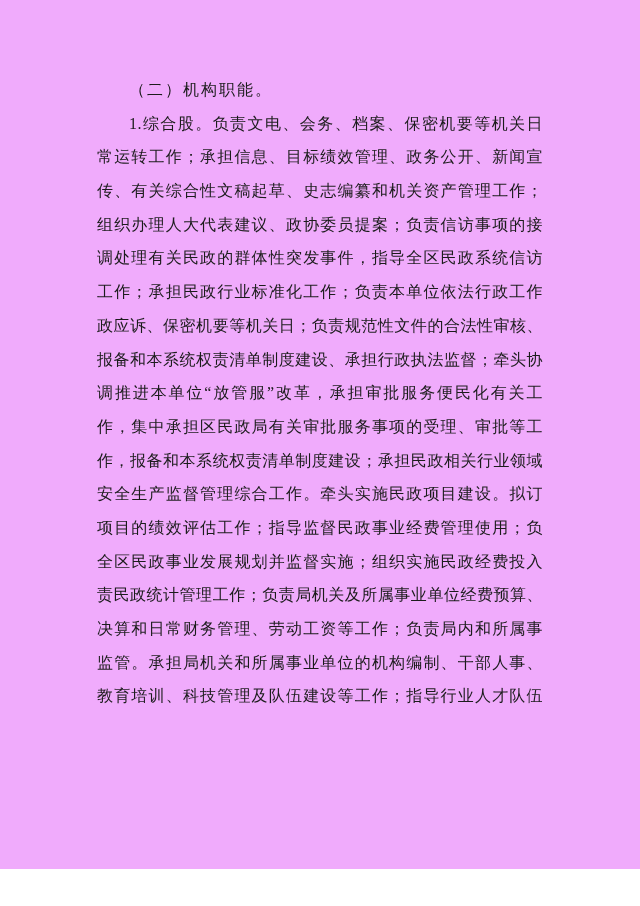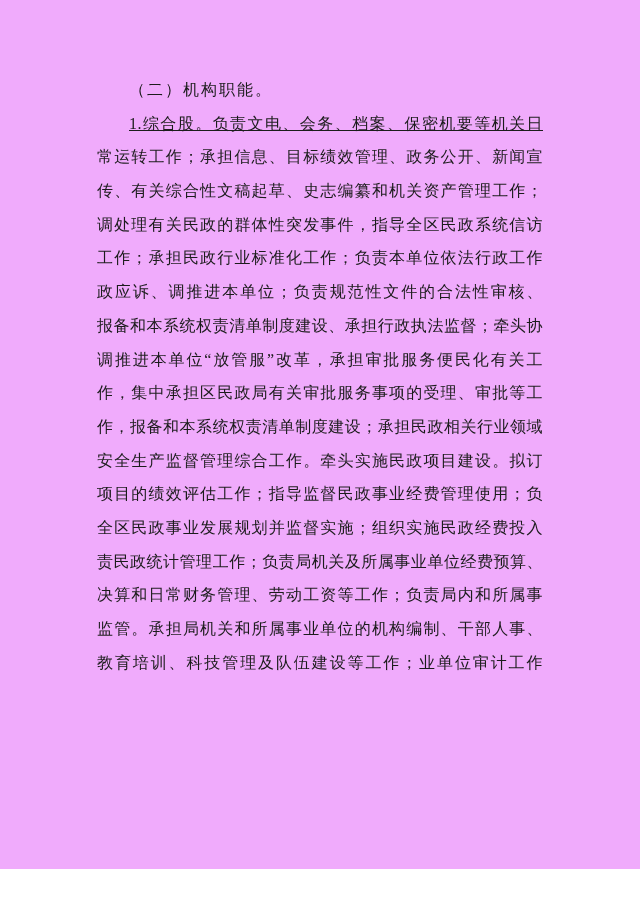--- a/index.html
+++ b/index.html
@@ -32,21 +32,20 @@
     white-space: nowrap;
   }
   .line.heading {
     text-align: left;
     text-align-last: left;
     text-indent: 2em;
     letter-spacing: 2px;
   }
   .line.first-line {
     text-indent: 2em;
-    text-decoration: underline;
   }
   .footer {
     position: absolute;
     left: 18px;
     top: 838px;
     width: 640px;
     text-align: right;
   }
   .page-number {
     font-size: 11px;
@@ -56,31 +55,32 @@
 </style>
 </head>
 <body>
 
 <div class="page">
   <div class="text-block">
     <div class="line heading">（二）机构职能。</div>
     <div class="line first-line">1.综合股。负责文电、会务、档案、保密机要等机关日</div>
     <div class="line">常运转工作；承担信息、目标绩效管理、政务公开、新闻宣</div>
     <div class="line">传、有关综合性文稿起草、史志编纂和机关资产管理工作；</div>
+    <div class="line">组织办理人大代表建议、政协委员提案；负责信访事项的接</div>
     <div class="line">调处理有关民政的群体性突发事件，指导全区民政系统信访</div>
     <div class="line">工作；承担民政行业标准化工作；负责本单位依法行政工作</div>
-    <div class="line">政应诉、调推进本单位；负责规范性文件的合法性审核、</div>
+    <div class="line">政应诉、保密机要等机关日；负责规范性文件的合法性审核、</div>
     <div class="line">报备和本系统权责清单制度建设、承担行政执法监督；牵头协</div>
     <div class="line">调推进本单位“放管服”改革，承担审批服务便民化有关工</div>
     <div class="line">作，集中承担区民政局有关审批服务事项的受理、审批等工</div>
     <div class="line">作，报备和本系统权责清单制度建设；承担民政相关行业领域</div>
     <div class="line">安全生产监督管理综合工作。牵头实施民政项目建设。拟订</div>
     <div class="line">项目的绩效评估工作；指导监督民政事业经费管理使用；负</div>
     <div class="line">全区民政事业发展规划并监督实施；组织实施民政经费投入</div>
     <div class="line">责民政统计管理工作；负责局机关及所属事业单位经费预算、</div>
     <div class="line">决算和日常财务管理、劳动工资等工作；负责局内和所属事</div>
     <div class="line">监管。承担局机关和所属事业单位的机构编制、干部人事、</div>
-    <div class="line">教育培训、科技管理及队伍建设等工作；业单位审计工作</div>
+    <div class="line">教育培训、科技管理及队伍建设等工作；指导行业人才队伍</div>
   </div>
   <div class="footer">
     <span class="page-number">33</span>
   </div>
 </div>
 
 </body></html>

